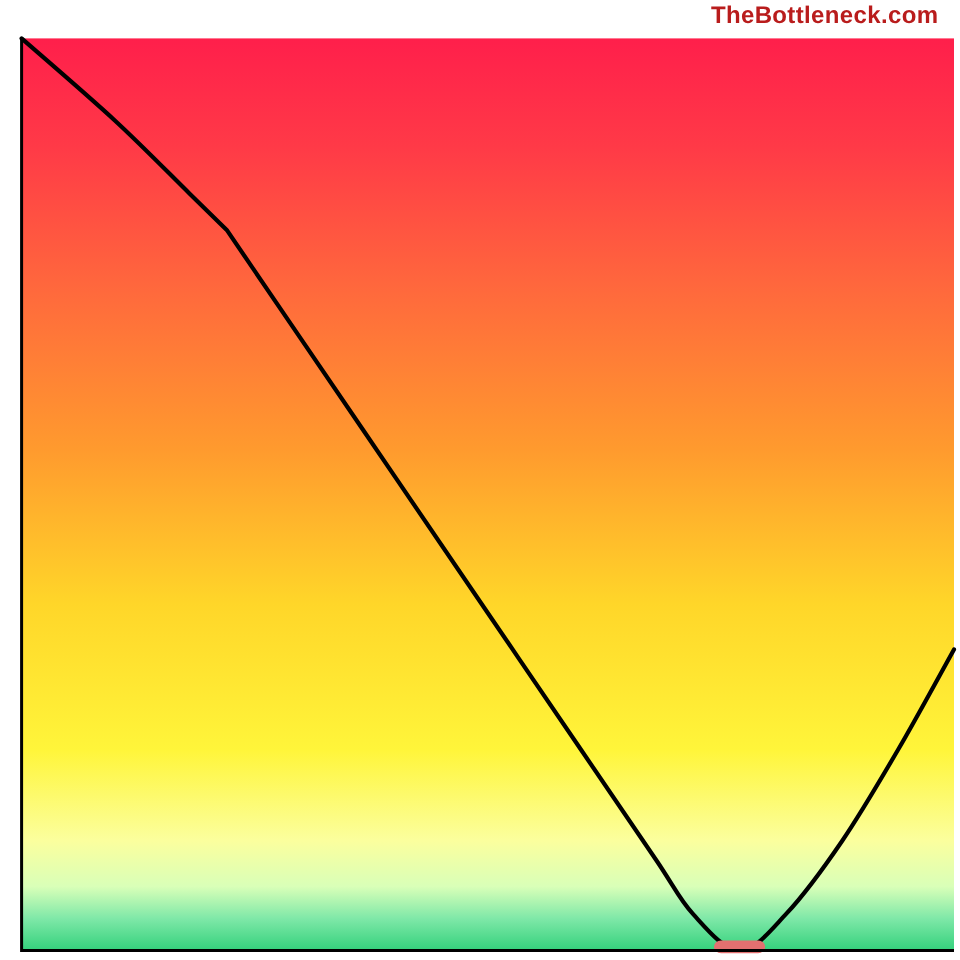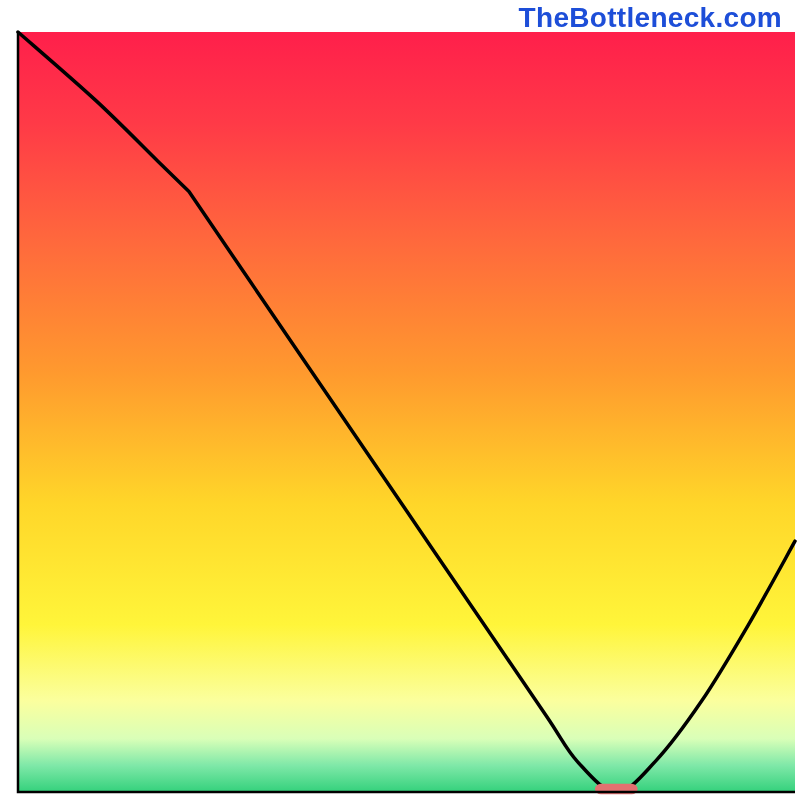--- a/index.html
+++ b/index.html
@@ -13,23 +13,23 @@
   .canvas {
     position: relative;
     width: 800px;
     height: 800px;
   }
   .attribution {
     position: absolute;
     top: 2px;
     right: 18px;
     font-family: Arial, Helvetica, sans-serif;
-    font-size: 28px;
+    font-size: 20px;
     font-weight: bold;
-    color: #1d4ed8;
+    color: #b91c1c;
     letter-spacing: 0.3px;
   }
   svg {
     position: absolute;
     top: 0;
     left: 0;
   }
 </style>
 </head>
 <body>

